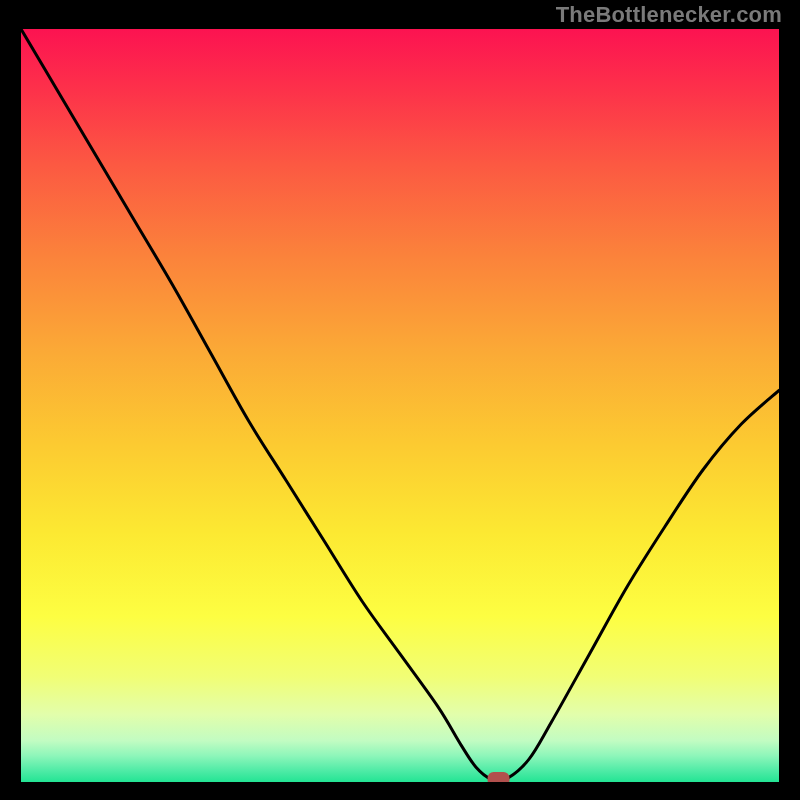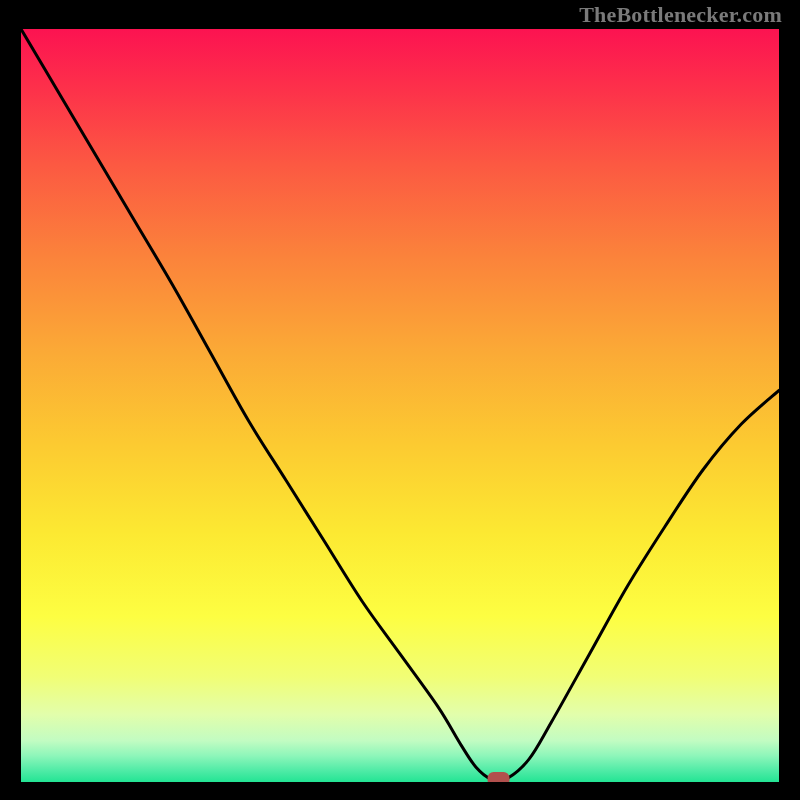--- a/index.html
+++ b/index.html
@@ -7,21 +7,21 @@
     padding: 0;
     width: 800px;
     height: 800px;
     background: #000;
     overflow: hidden;
   }
   .attribution {
     position: absolute;
     top: 2px;
     right: 18px;
-    font-family: Liberation Serif, serif;
+    font-family: Liberation Sans, sans-serif;
     font-size: 22px;
     font-weight: bold;
     color: #7a7a7a;
     letter-spacing: 0.2px;
     z-index: 5;
   }
   .plot-wrap {
     position: absolute;
     left: 21px;
     top: 29px;

